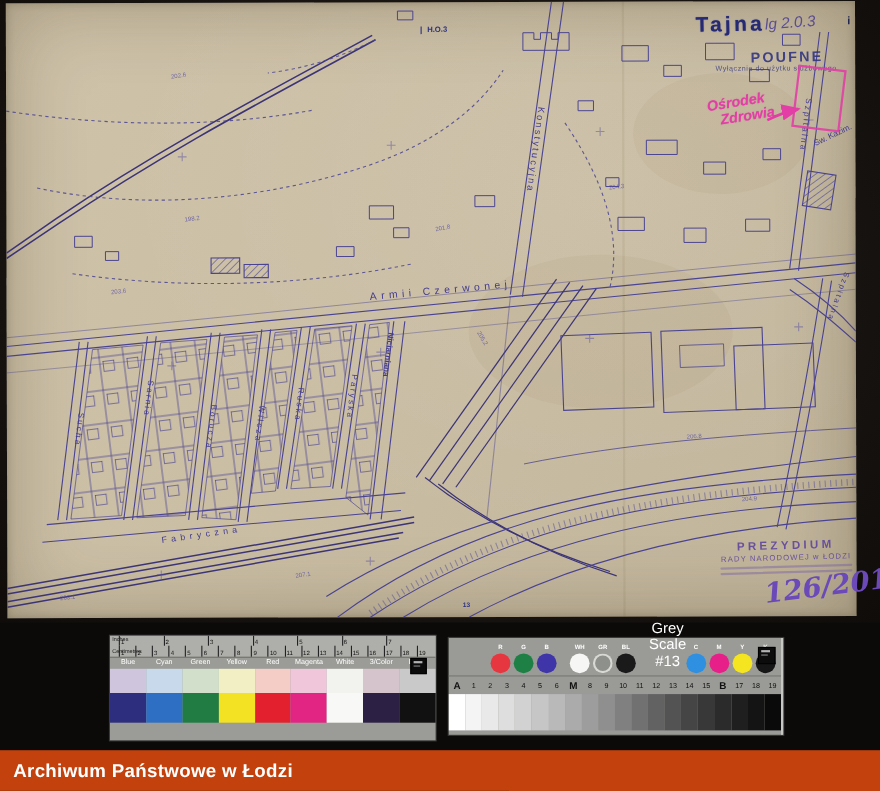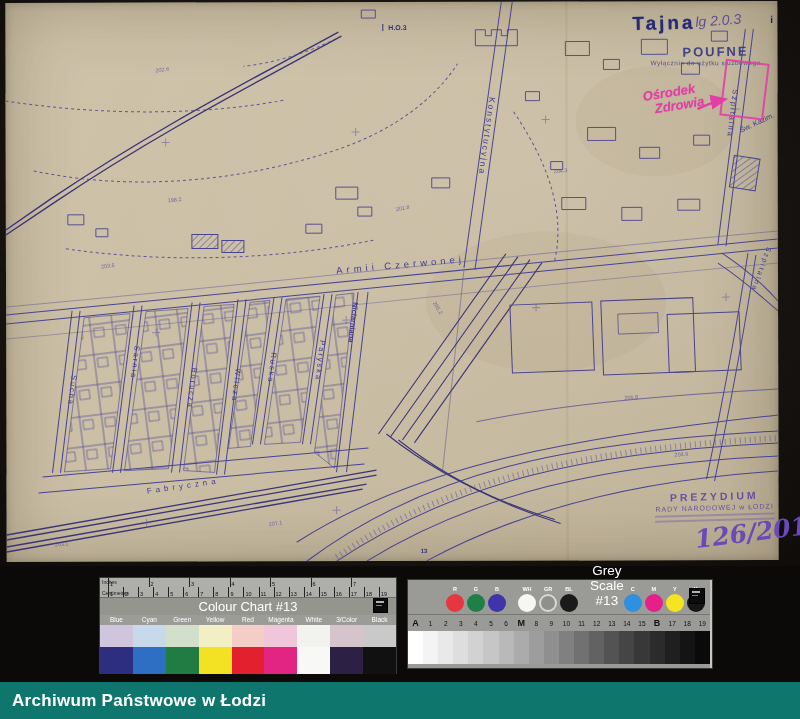--- a/index.html
+++ b/index.html
@@ -63,21 +63,21 @@
   .dot{width:18px;height:18px;border-radius:50%;position:relative;margin-bottom:2px;}
   .dot em{position:absolute;top:-8px;left:0;right:0;text-align:center;font-style:normal;
           font-size:5.5px;color:#fff;font-weight:bold;}
   .gs-title{flex:1;color:#fff;font-size:13.5px;text-align:center;margin-bottom:6px;}
   .gs-scale{display:flex;height:16px;border-top:1px solid #767772;align-items:center;}
   .gs-scale div{flex:1;text-align:center;font-size:6.5px;color:#111;}
   .gs-scale div.big{font-size:9px;font-weight:bold;}
   .gs-grad{display:flex;height:33px;}
   .gs-grad div{flex:1;}
   
-  .footer{position:absolute;left:0;top:682px;width:800px;height:37px;background:#0f766e;
+  .footer{position:absolute;left:0;top:682px;width:800px;height:37px;background:#c2410c;
           display:flex;align-items:center;}
   .footer span{color:#fff;font-weight:bold;font-size:17px;margin-left:12px;letter-spacing:.3px;}
 </style>
 </head>
 <body>
 
 <div class="stage">
   <div class="bg-top"></div>
   <div class="bg-bottom"></div>
 
@@ -358,21 +358,20 @@
             <span>17</span>
           </div>
           <div class="tickcell" style="left: 263.85px; width: 15px;">
             <span>18</span>
           </div>
           <div class="tickcell" style="left: 278.9px; width: 15px;">
             <span>19</span>
           </div>
         </div>
     </div>
-    <div class="cc-title">Colour Chart #13</div>
     <div class="logo" style="right:8px;top:20px;width:15px;height:15px;"></div>
     <div class="cc-labels" id="cc-labels">
         <div>Blue</div>
         <div>Cyan</div>
         <div>Green</div>
         <div>Yellow</div>
         <div>Red</div>
         <div>Magenta</div>
         <div>White</div>
         <div>3/Color</div>

